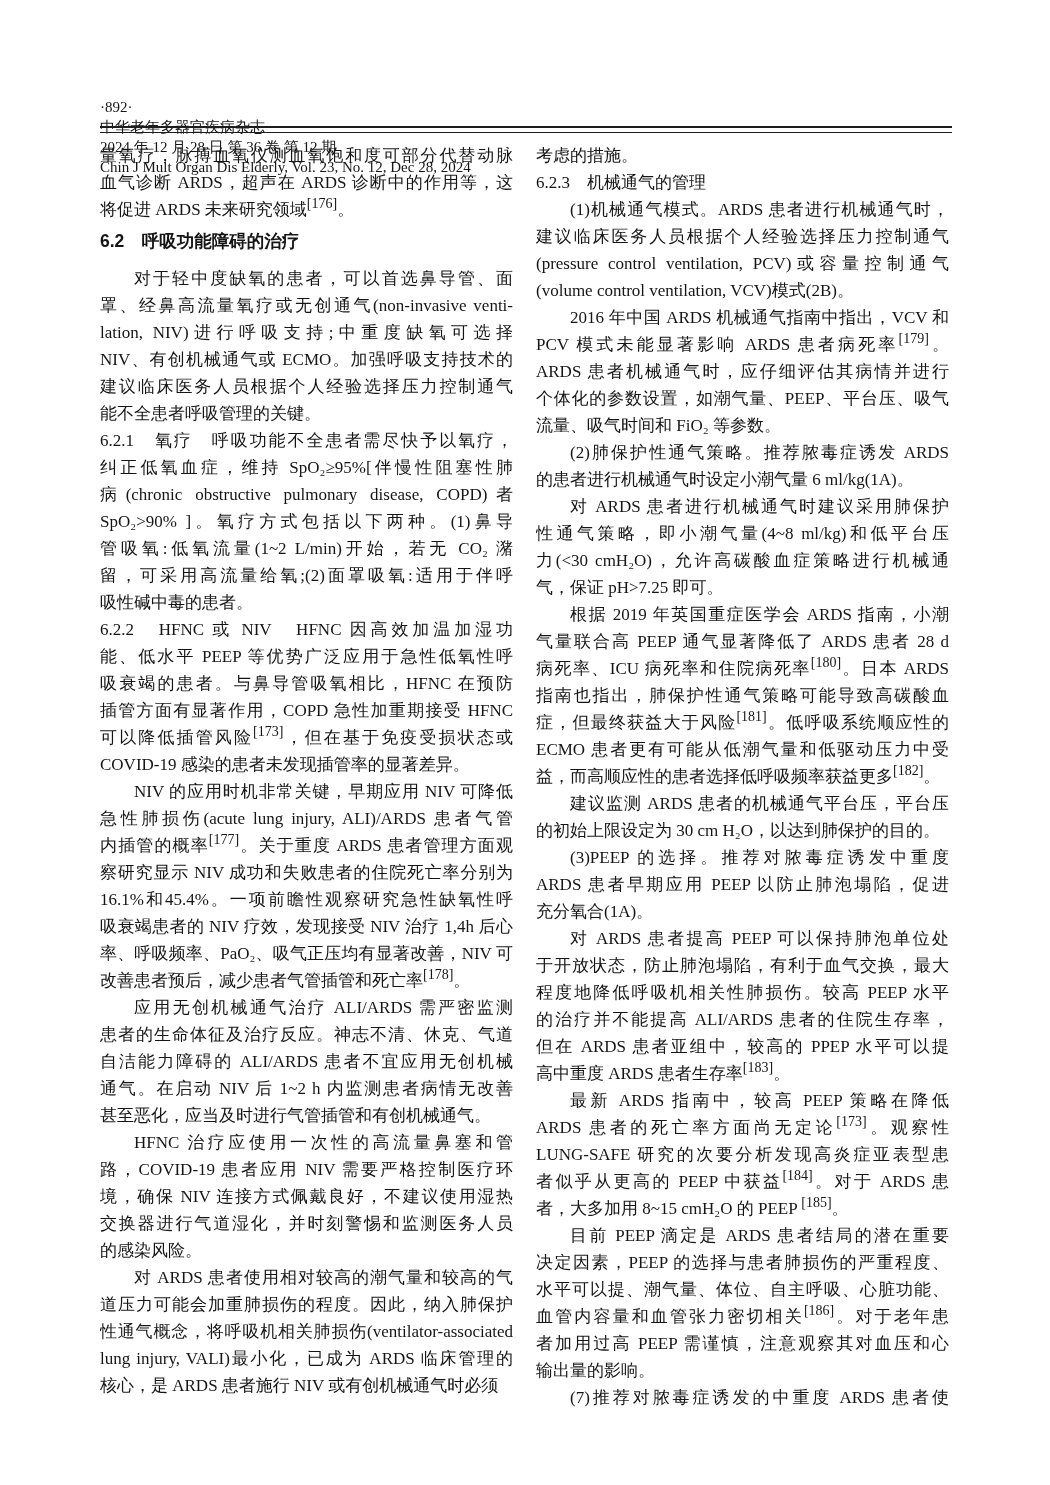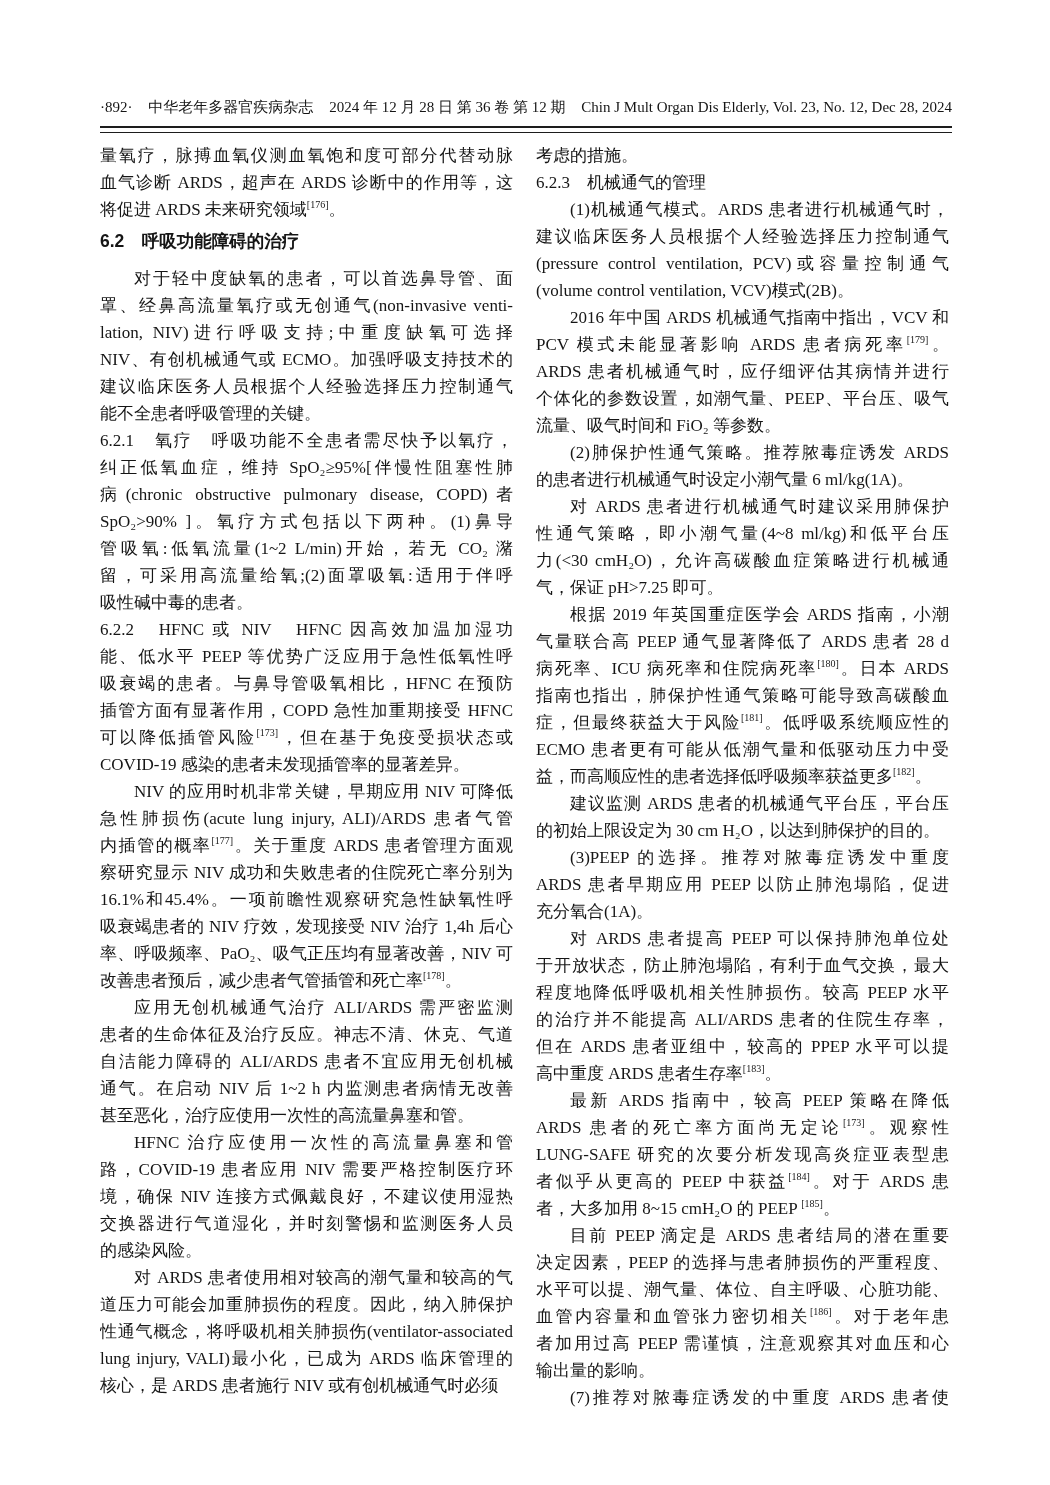--- a/index.html
+++ b/index.html
@@ -1,27 +1,27 @@
 <!DOCTYPE html>
 <html><head>
 <meta charset="utf-8">
 <style>
   html,body{margin:0;padding:0;}
   body{width:1050px;height:1485px;background:#ffffff;font-family:"Liberation Serif","DejaVu Serif",serif;color:#151515;}
   .page{position:relative;width:1050px;height:1485px;background:#ffffff;overflow:hidden;}
-  .header{position:absolute;left:100px;right:98px;top:97px;display:flex;justify-content:space-between;align-items:baseline;font-size:15px;line-height:20px;white-space:nowrap;}
+  .header{position:absolute;left:100px;right:98px;top:97px;display:flex;justify-content:space-between;align-items:baseline;font-size:15px;line-height:20px;white-space:nowrap;flex-direction:column;}
   .header .seg{flex:0 0 auto;}
   .rule{position:absolute;left:100px;right:98px;top:126px;height:4px;border-top:2px solid #1d1d1d;border-bottom:1px solid #1d1d1d;}
   .columns{position:absolute;left:100px;top:142px;width:852px;display:flex;gap:23px;}
   .col{width:413px;}
   .line{height:27px;line-height:27px;font-size:17px;text-align:justify;text-align-last:justify;overflow:hidden;}
   .line.end{text-align-last:left;}
   .line.indent{text-indent:2em;}
   .line.h2{font-weight:700;font-family:"Liberation Sans","DejaVu Sans",sans-serif;font-size:17.5px;text-align-last:left;margin:5px 0 10px 0;}
-  sup{font-size:10px;line-height:0;vertical-align:super;}
+  sup{font-size:14px;line-height:0;vertical-align:super;}
 </style>
 </head>
 <body>
 
 <div class="page">
   <div class="header">
     <span class="seg">·892·</span>
     <span class="seg">中华老年多器官疾病杂志</span>
     <span class="seg">2024 年 12 月 28 日  第 36 卷  第 12 期</span>
     <span class="seg">Chin J Mult Organ Dis Elderly, Vol. 23, No. 12, Dec 28, 2024</span>
@@ -57,21 +57,21 @@
         <div class="line">内插管的概率<sup>[177]</sup>。关于重度 ARDS 患者管理方面观</div>
         <div class="line">察研究显示 NIV 成功和失败患者的住院死亡率分别为</div>
         <div class="line">16.1%和45.4%。一项前瞻性观察研究急性缺氧性呼</div>
         <div class="line">吸衰竭患者的 NIV 疗效，发现接受 NIV 治疗 1,4h 后心</div>
         <div class="line">率、呼吸频率、PaO₂、吸气正压均有显著改善，NIV 可以</div>
         <div class="line end">改善患者预后，减少患者气管插管和死亡率<sup>[178]</sup>。</div>
         <div class="line indent">应用无创机械通气治疗 ALI/ARDS 需严密监测</div>
         <div class="line">患者的生命体征及治疗反应。神志不清、休克、气道</div>
         <div class="line">自洁能力障碍的 ALI/ARDS 患者不宜应用无创机械</div>
         <div class="line">通气。在启动 NIV 后 1~2 h 内监测患者病情无改善</div>
-        <div class="line end">甚至恶化，治疗应使用一次性的高流量鼻塞和管。</div>
+        <div class="line end">甚至恶化，应当及时进行气管插管和有创机械通气。</div>
         <div class="line indent">HFNC 治疗应使用一次性的高流量鼻塞和管</div>
         <div class="line">路，COVID-19 患者应用 NIV 需要严格控制医疗环</div>
         <div class="line">境，确保 NIV 连接方式佩戴良好，不建议使用湿热</div>
         <div class="line">交换器进行气道湿化，并时刻警惕和监测医务人员</div>
         <div class="line end">的感染风险。</div>
         <div class="line indent">对 ARDS 患者使用相对较高的潮气量和较高的气</div>
         <div class="line">道压力可能会加重肺损伤的程度。因此，纳入肺保护</div>
         <div class="line">性通气概念，将呼吸机相关肺损伤(ventilator-associated</div>
         <div class="line">lung injury, VALI)最小化，已成为 ARDS 临床管理的</div>
         <div class="line end">核心，是 ARDS 患者施行 NIV 或有创机械通气时必须</div>

